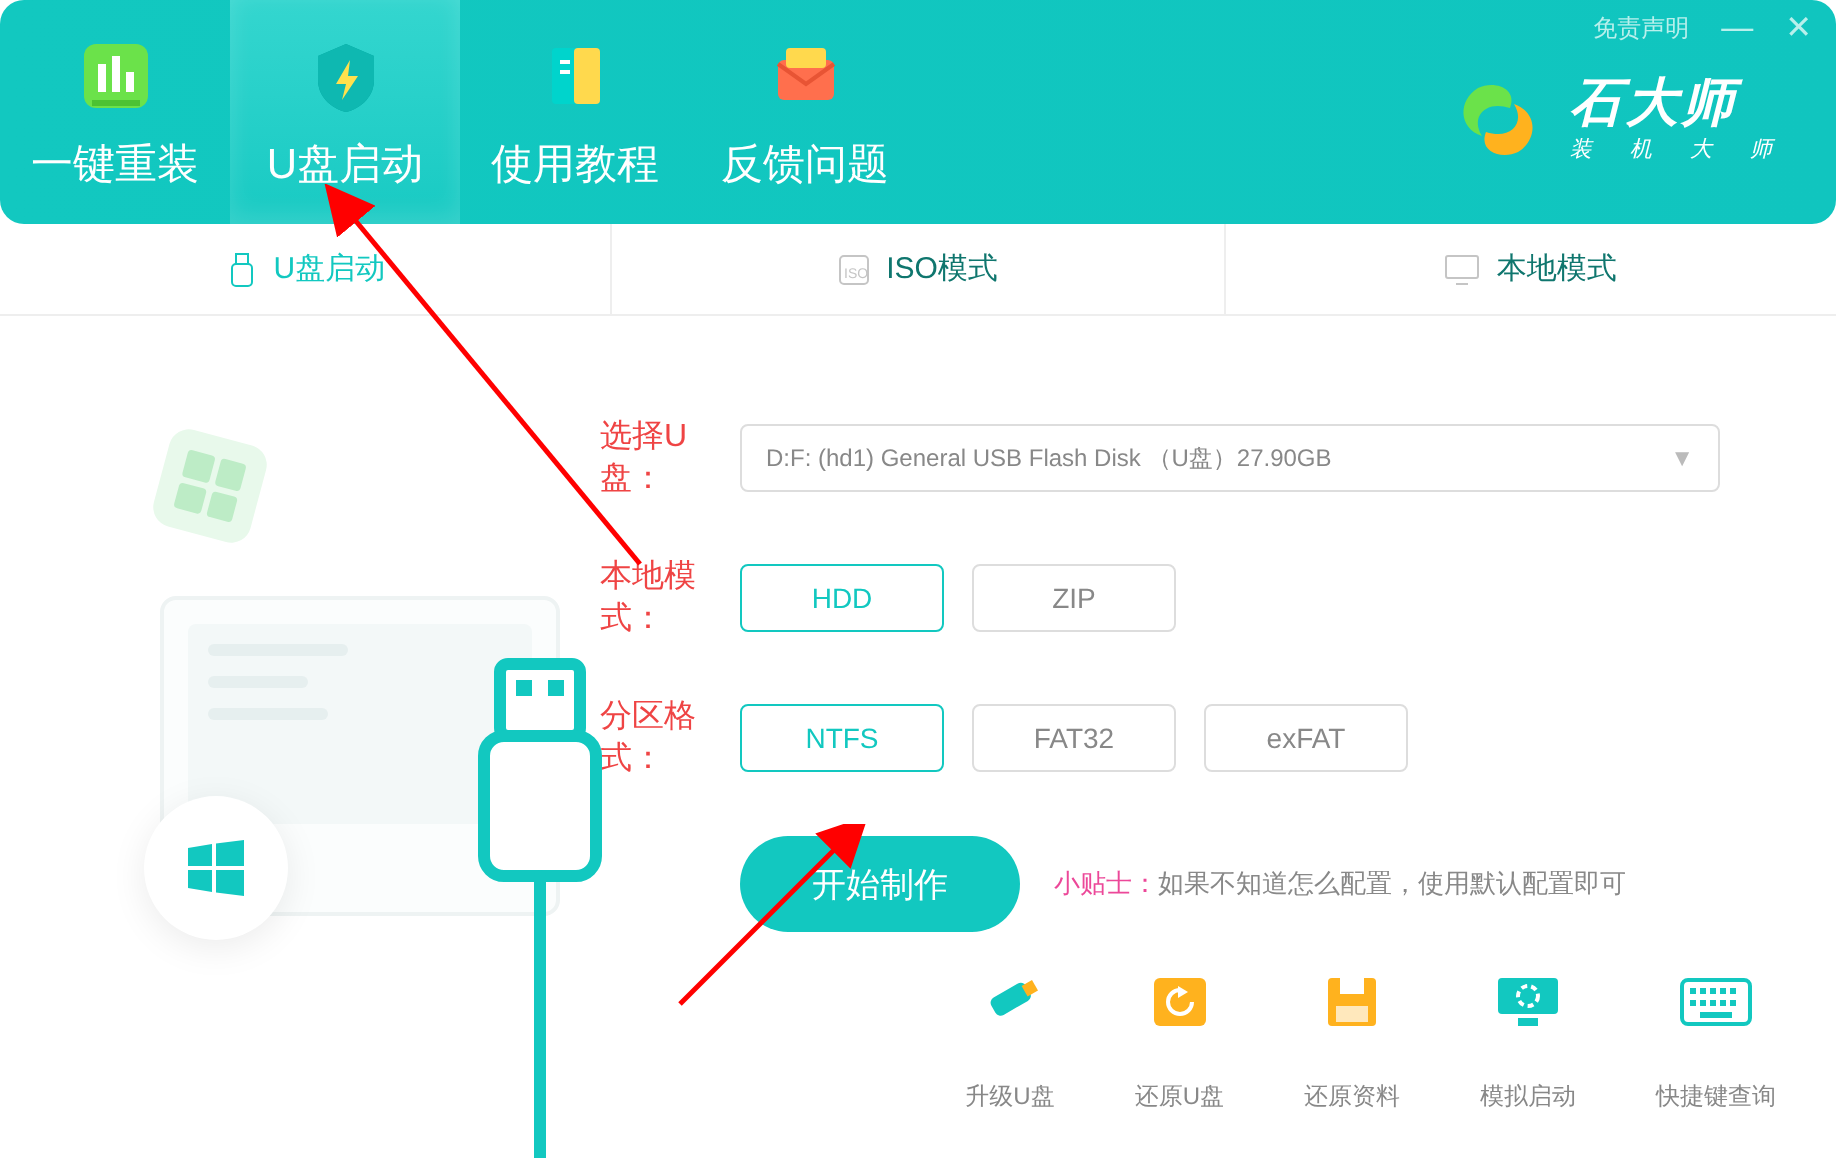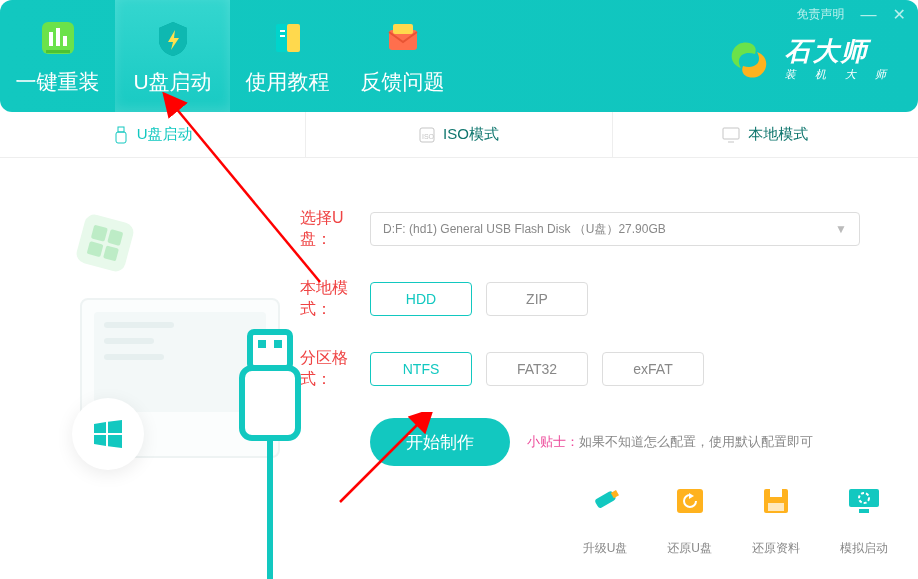--- a/index.html
+++ b/index.html
@@ -260,20 +260,41 @@
   </div>
   <div class="tool">
     <div class="tool-icon">
         <svg width="34" height="28">
           <rect x="2" y="2" width="30" height="18" rx="2" fill="#12c8c0"></rect>
           <circle cx="17" cy="11" r="5" fill="none" stroke="#fff" stroke-width="2" stroke-dasharray="3 2"></circle>
           <rect x="12" y="22" width="10" height="4" fill="#12c8c0"></rect>
         </svg>
       </div>
     <span>模拟启动</span>
+  </div>
+  <div class="tool">
+    <div class="tool-icon">
+        <svg width="36" height="24">
+          <rect x="1" y="1" width="34" height="22" rx="3" fill="none" stroke="#12c8c0" stroke-width="2"></rect>
+          <g fill="#12c8c0">
+            <rect x="5" y="5" width="3" height="3"></rect>
+            <rect x="10" y="5" width="3" height="3"></rect>
+            <rect x="15" y="5" width="3" height="3"></rect>
+            <rect x="20" y="5" width="3" height="3"></rect>
+            <rect x="25" y="5" width="3" height="3"></rect>
+            <rect x="5" y="11" width="3" height="3"></rect>
+            <rect x="10" y="11" width="3" height="3"></rect>
+            <rect x="15" y="11" width="3" height="3"></rect>
+            <rect x="20" y="11" width="3" height="3"></rect>
+            <rect x="25" y="11" width="3" height="3"></rect>
+            <rect x="10" y="17" width="16" height="3"></rect>
+          </g>
+        </svg>
+      </div>
+    <span>快捷键查询</span>
   </div>
 </div>
 
 <svg class="arrow" style="left:160px; top:92px;" width="170" height="200">
   <defs>
       <marker id="ah1" markerWidth="10" markerHeight="10" refX="2" refY="5" orient="auto">
         <polygon points="0,0 10,5 0,10" fill="#ff0000"></polygon>
       </marker>
     </defs>
   <line x1="160" y1="190" x2="15" y2="15" stroke="#ff0000" stroke-width="2.5" marker-end="url(#ah1)"></line>

